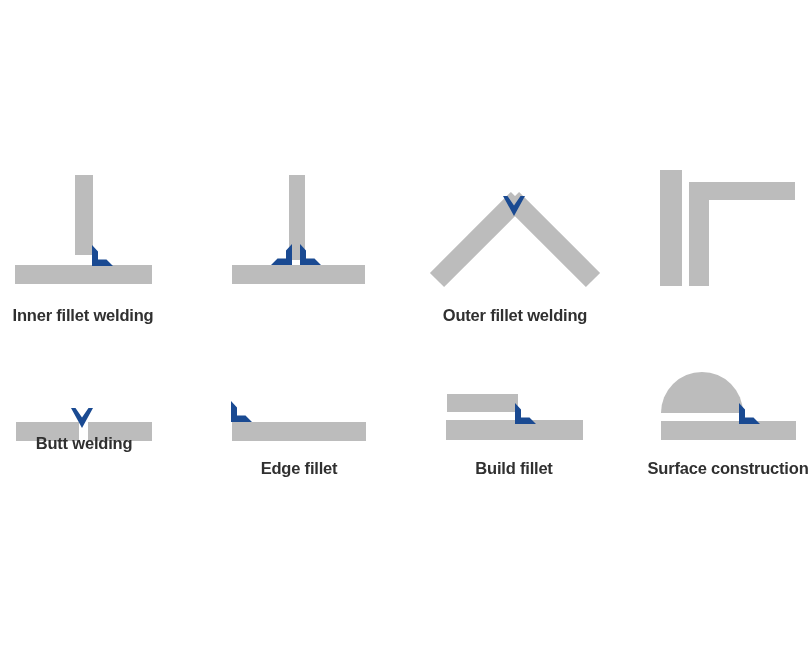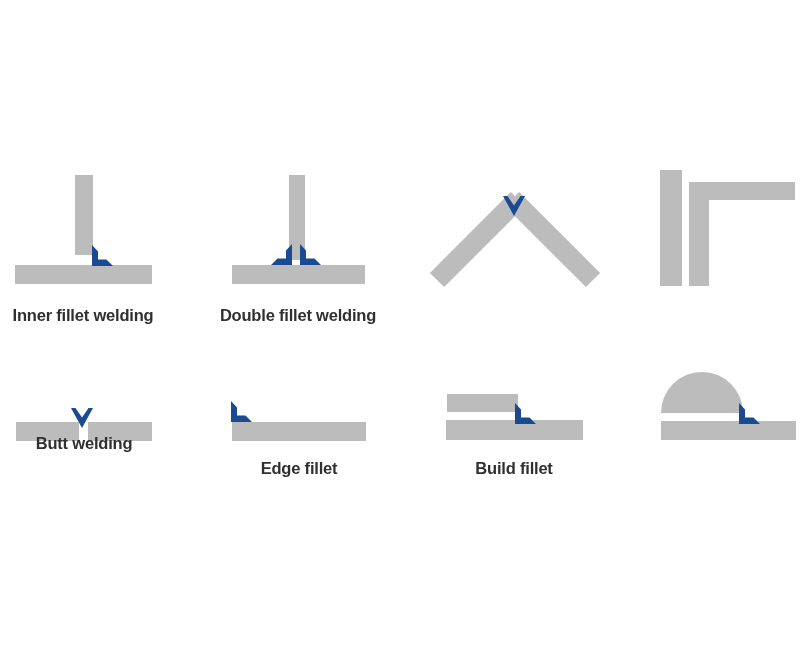--- a/index.html
+++ b/index.html
@@ -60,27 +60,27 @@
     <use href="#corner" class="weld" x="77" y="75"></use>
   </svg>
   <div class="figure-label" style="left:83px; top:306px">Inner fillet welding</div>
 
   <svg class="fig-svg" style="left:232px; top:170px" width="133" height="120" viewBox="0 0 133 120">
     <rect class="plate" x="57" y="5" width="16" height="85"></rect>
     <rect class="plate" x="0" y="95" width="133" height="19"></rect>
     <use href="#corner-m" class="weld" x="39" y="74"></use>
     <use href="#corner" class="weld" x="68" y="74"></use>
   </svg>
-  <div class="figure-label" style="left:298px; top:306px">Double fillet welding</div>
 
   <svg class="fig-svg" style="left:425px; top:188px" width="180" height="102" viewBox="0 0 180 102">
     <polygon class="plate" points="4.9,84.9 85.9,3.9 100.1,18.1 19.1,99.1"></polygon>
     <polygon class="plate" points="175.1,84.9 94.1,3.9 79.9,18.1 160.9,99.1"></polygon>
     <use href="#chev" class="weld" x="78" y="8"></use>
   </svg>
+  <div class="figure-label" style="left:515px; top:306px">Outer fillet welding</div>
 
   <svg class="fig-svg" style="left:660px; top:170px" width="135" height="116" viewBox="0 0 135 116">
     <rect class="plate" x="0" y="0" width="22" height="116"></rect>
     <rect class="plate" x="29" y="12" width="106" height="18"></rect>
     <rect class="plate" x="29" y="12" width="20" height="104"></rect>
   </svg>
 
   <svg class="fig-svg" style="left:16px; top:405px" width="136" height="36" viewBox="0 0 136 36">
     <rect class="plate" x="0" y="17" width="63" height="19"></rect>
     <rect class="plate" x="72" y="17" width="64" height="19"></rect>
@@ -99,14 +99,15 @@
     <rect class="plate" x="0" y="28" width="137" height="20"></rect>
     <use href="#corner" class="weld" x="69" y="11"></use>
   </svg>
   <div class="figure-label" style="left:514px; top:459px">Build fillet</div>
 
   <svg class="fig-svg" style="left:660px; top:372px" width="136" height="69" viewBox="0 0 136 69">
     <path class="plate" d="M 1 41 A 41 41 0 0 1 83 41 Z"></path>
     <rect class="plate" x="1" y="49" width="135" height="19"></rect>
     <use href="#corner" class="weld" x="79" y="31"></use>
   </svg>
+  <div class="figure-label" style="left:728px; top:459px">Surface construction</div>
 
 </div>
 
 </body></html>

